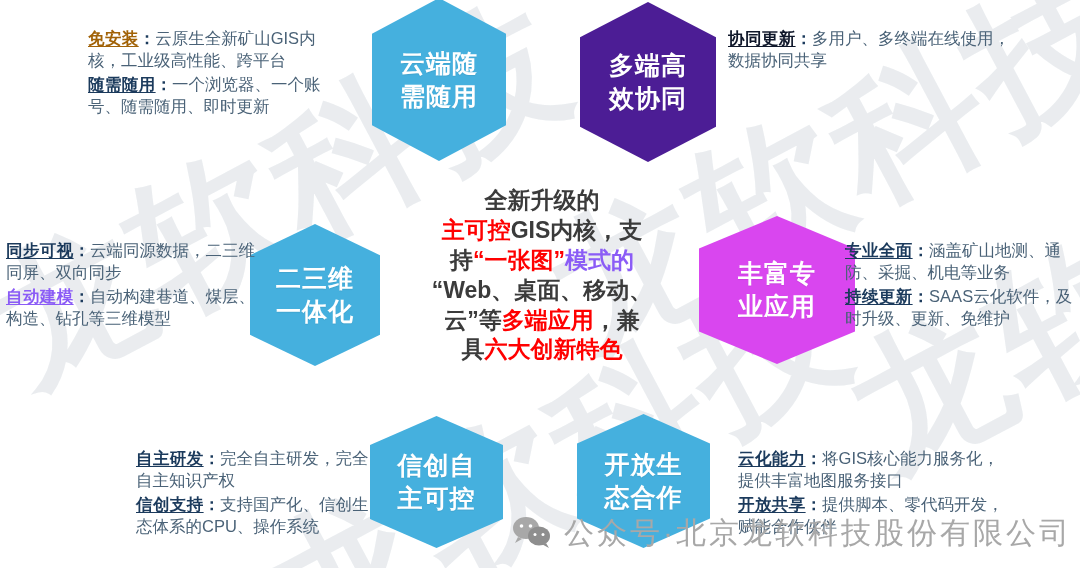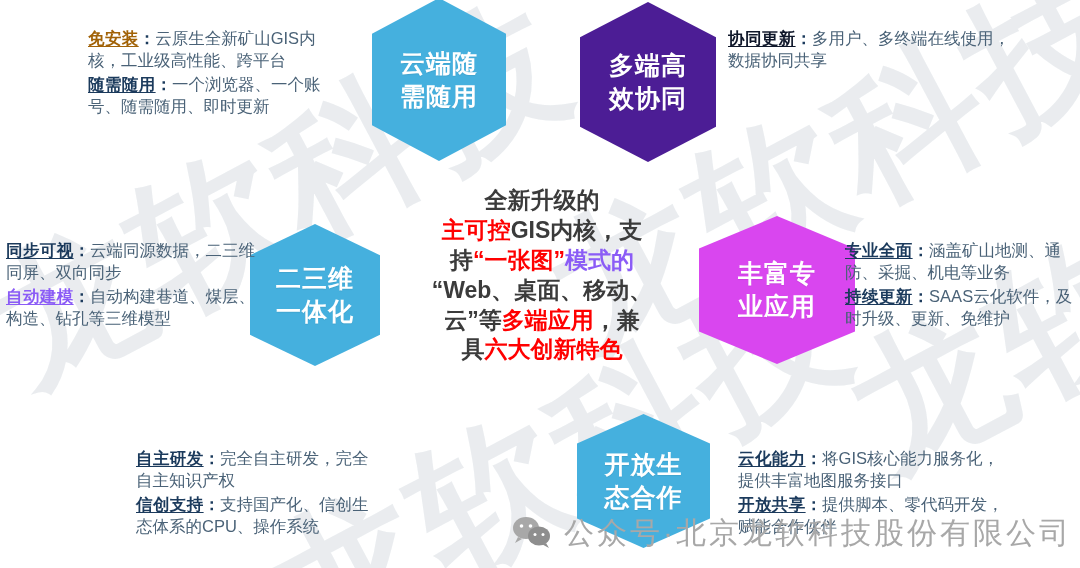--- a/index.html
+++ b/index.html
@@ -117,20 +117,24 @@
   <div class="hex" style="left: 250px; top: 224px; width: 130px; height: 142px; background: rgb(69, 176, 222);">
     <div class="hex-txt" style="color: rgb(255, 255, 255);">二三维
 一体化</div>
   </div>
 
   <div class="hex" style="left: 699px; top: 216px; width: 156px; height: 148px; background: #d946ef;">
     <div class="hex-txt" style="color: rgb(255, 255, 255);">丰富专
 业应用</div>
   </div>
 
+  <div class="hex" style="left: 370px; top: 416px; width: 133px; height: 132px; background: rgb(69, 176, 222);">
+    <div class="hex-txt" style="color: rgb(255, 255, 255);">信创自
+主可控</div>
+  </div>
 
   <div class="hex" style="left: 577px; top: 414px; width: 133px; height: 134px; background: rgb(69, 176, 222);">
     <div class="hex-txt" style="color: rgb(255, 255, 255);">开放生
 态合作</div>
   </div>
 
   <div class="tblock" style="left:88px;top:28px;width:258px;">
     <p class="para">
       <span class="lead" style="color: #a16207;">免安装</span><span class="colon" style="color: rgb(27, 58, 92);">：</span><span class="body" style="color: rgb(74, 98, 119);">云原生全新矿山GIS内核，工业级高性能、跨平台</span>
     </p>

